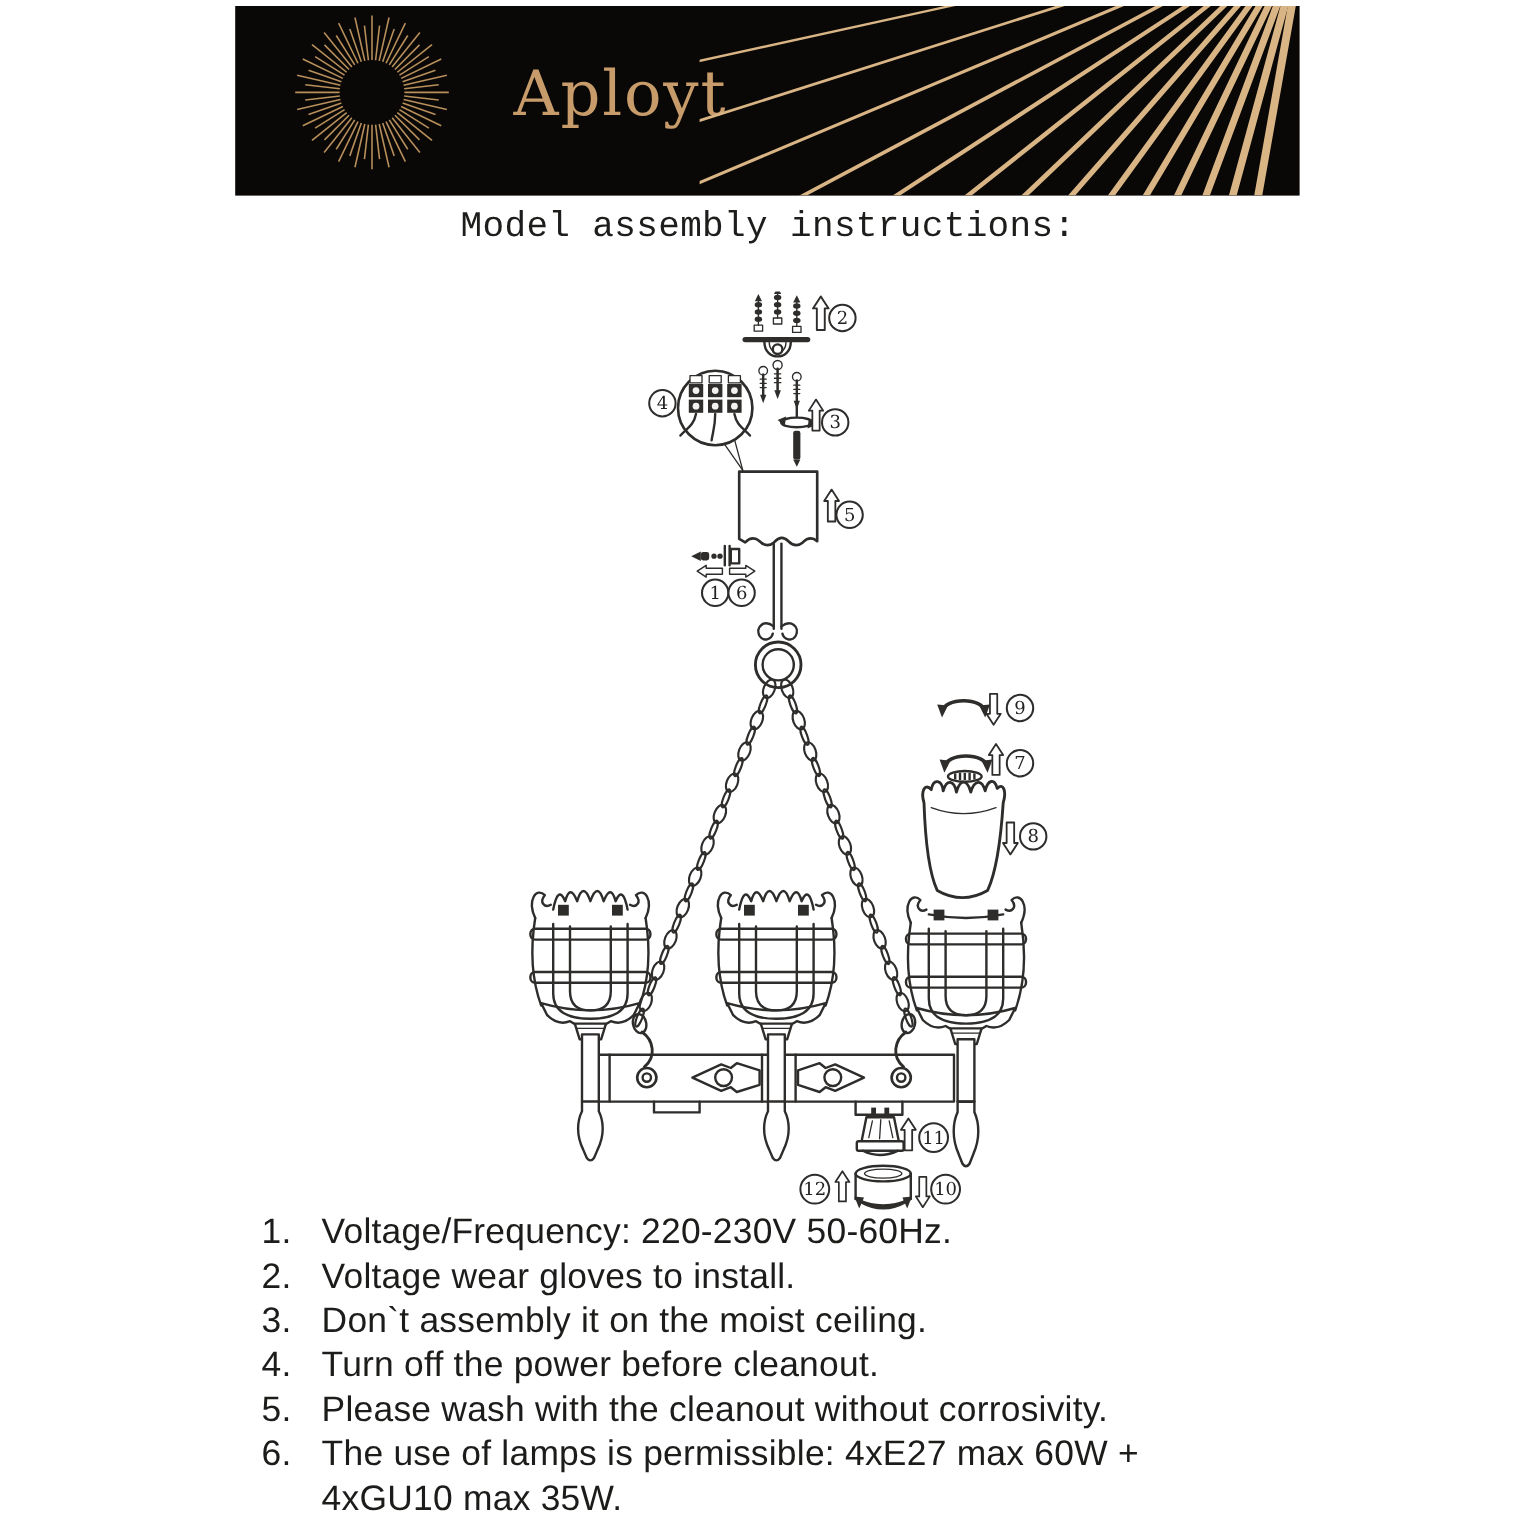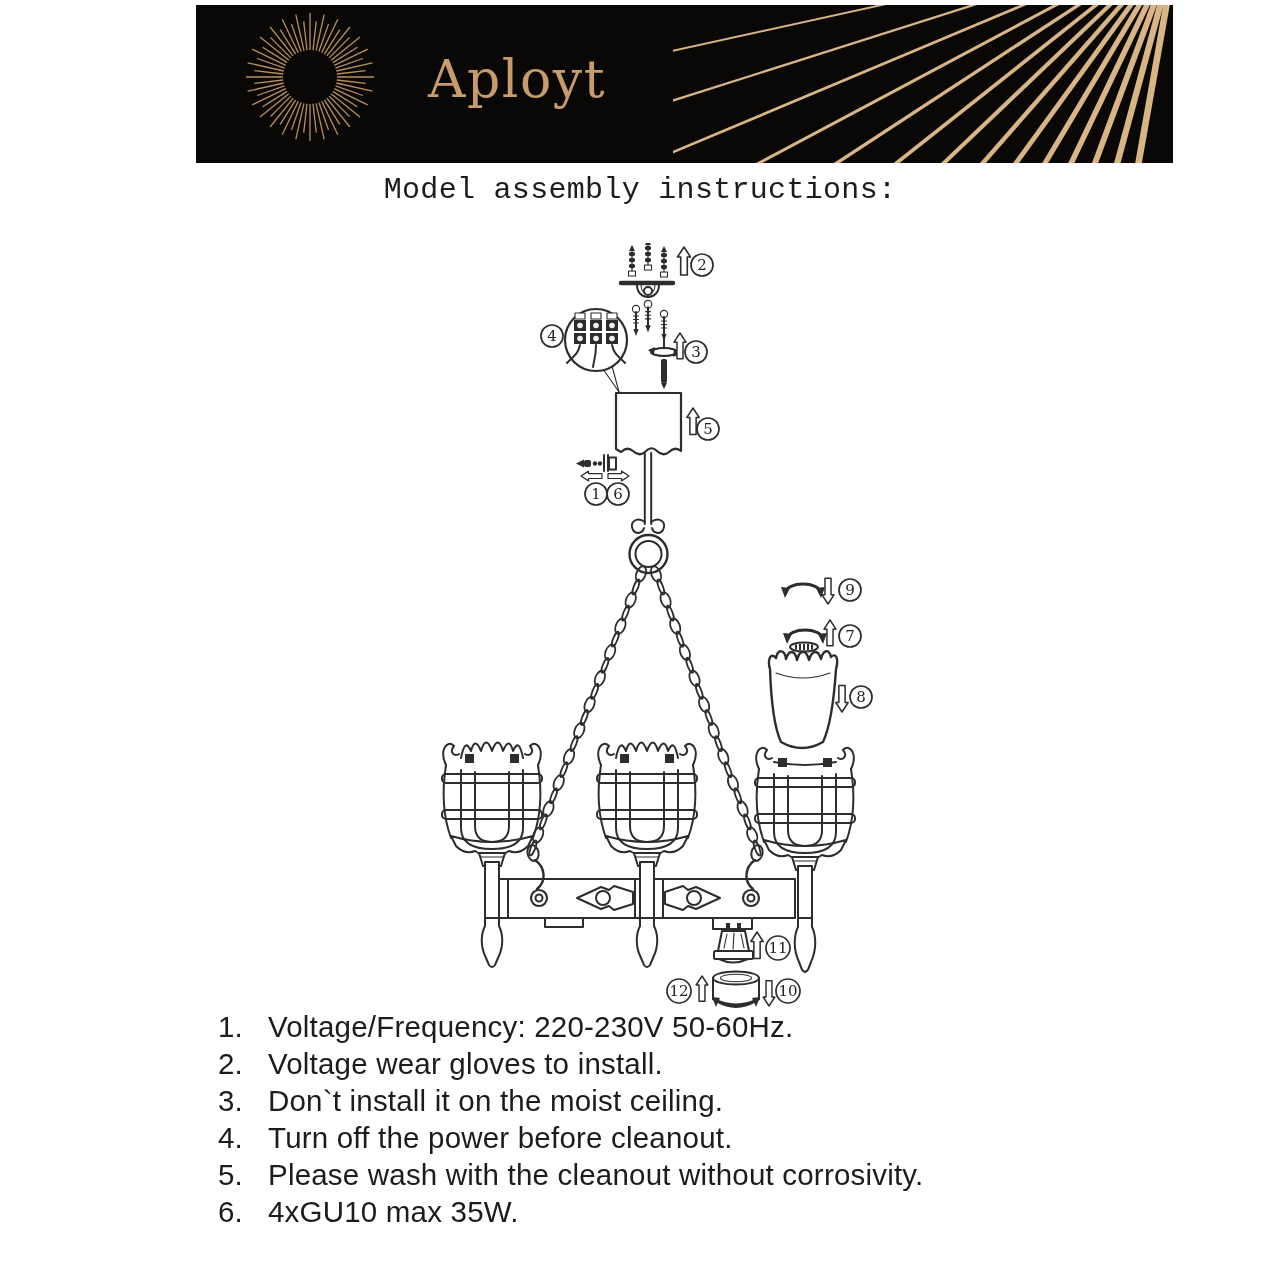--- a/index.html
+++ b/index.html
@@ -1,19 +1,19 @@
 <!DOCTYPE html>
 <html><head>
 <meta charset="utf-8">
 <style>
   html,body{margin:0;padding:0;background:#fff;}
   #page{position:relative;width:1280px;height:1280px;background:#ffffff;overflow:hidden;
         font-family:"Liberation Sans",sans-serif;color:#1d1d1b;}
   
-  .banner{position:absolute;left:196px;top:5px;width:977px;height:158px;background:#0a0806;overflow:hidden;}
+  .banner{position:absolute;left:196px;top:5px;width:887px;height:158px;background:#0a0806;overflow:hidden;}
   .starburst{position:absolute;left:36px;top:-6px;width:156px;height:156px;}
   .starburst line{stroke:#b8905c;stroke-width:1.3;}
   .brand{position:absolute;left:232px;top:48px;font-family:"DejaVu Serif",serif;font-size:52px;
          line-height:1;color:#c79c6a;letter-spacing:1.5px;}
   .fan{position:absolute;right:0;top:0;width:500px;height:158px;}
   .fan line{stroke:#d9b585;stroke-linecap:round;}
   
   .title-wrap{position:absolute;left:0;right:0;top:172px;text-align:center;
               font-size:30px;line-height:37px;letter-spacing:.3px;color:#1d1d1b;font-family:Liberation Mono, monospace;}
   
@@ -454,31 +454,32 @@
     <div class="row">
       <span class="no">1.</span>
       <span class="tx"><span>Voltage/Frequency: 220-230V 50-60Hz.</span></span>
     </div>
     <div class="row">
       <span class="no">2.</span>
       <span class="tx"><span>Voltage wear gloves to install.</span></span>
     </div>
     <div class="row">
       <span class="no">3.</span>
-      <span class="tx"><span>Don`t install it on the moist ceiling.</span></span>
+      <span class="tx"><span>Don`t assembly it on the moist ceiling.</span></span>
     </div>
     <div class="row">
       <span class="no">4.</span>
       <span class="tx"><span>Turn off the power before cleanout.</span></span>
     </div>
     <div class="row">
       <span class="no">5.</span>
       <span class="tx"><span>Please wash with the cleanout without corrosivity.</span></span>
     </div>
     <div class="row">
       <span class="no">6.</span>
       <span class="tx">
+        <div>The use of lamps is permissible: 4xE27 max 60W +</div>
         <div>4xGU10 max 35W.</div>
       </span>
     </div>
   </div>
 
 </div>
 
 </body></html>

